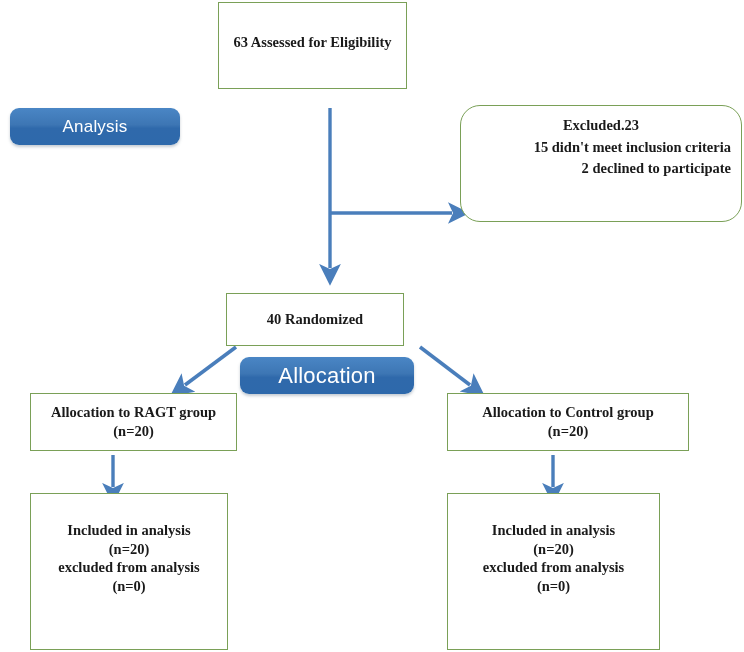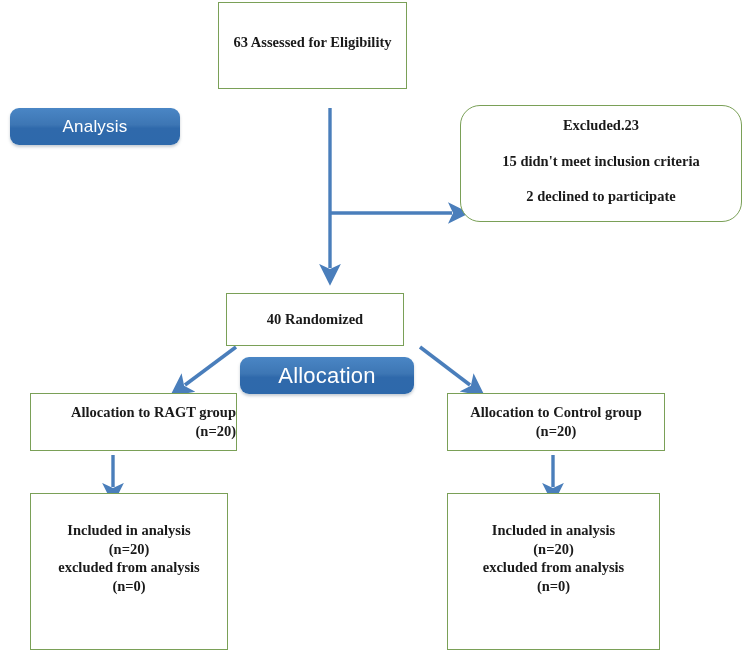--- a/index.html
+++ b/index.html
@@ -50,39 +50,38 @@
 
   #box-excluded {
     left: 460px; top: 105px; width: 282px; height: 117px;
     font-size: 14.5px;
     border-radius: 20px;
   }
   #box-excluded .lines { top: 10px; padding: 0 10px; }
   #box-excluded .ln-head { text-align: center; display: block; }
   #box-excluded .ln-item {
     display: block;
-    text-align: center;
-    margin-top: 17px;
+    text-align: right;
+    margin-top: 3px;
   }
 
   #box-randomized {
     left: 226px; top: 293px; width: 178px; height: 53px;
     font-size: 14.5px;
   }
   #box-randomized .lines { top: 16px; }
 
   #box-alloc-left {
     left: 30px; top: 393px; width: 207px; height: 58px;
     font-size: 14.5px;
-    text-align: right;
   }
   #box-alloc-left .lines { top: 9px; }
 
   #box-alloc-right {
-    left: 447px; top: 393px; width: 218px; height: 58px;
+    left: 447px; top: 393px; width: 242px; height: 58px;
     font-size: 14.5px;
   }
   #box-alloc-right .lines { top: 9px; }
 
   #box-analysis-left {
     left: 30px; top: 493px; width: 198px; height: 157px;
     font-size: 14.5px;
   }
   #box-analysis-left .lines { top: 27px; }
 

